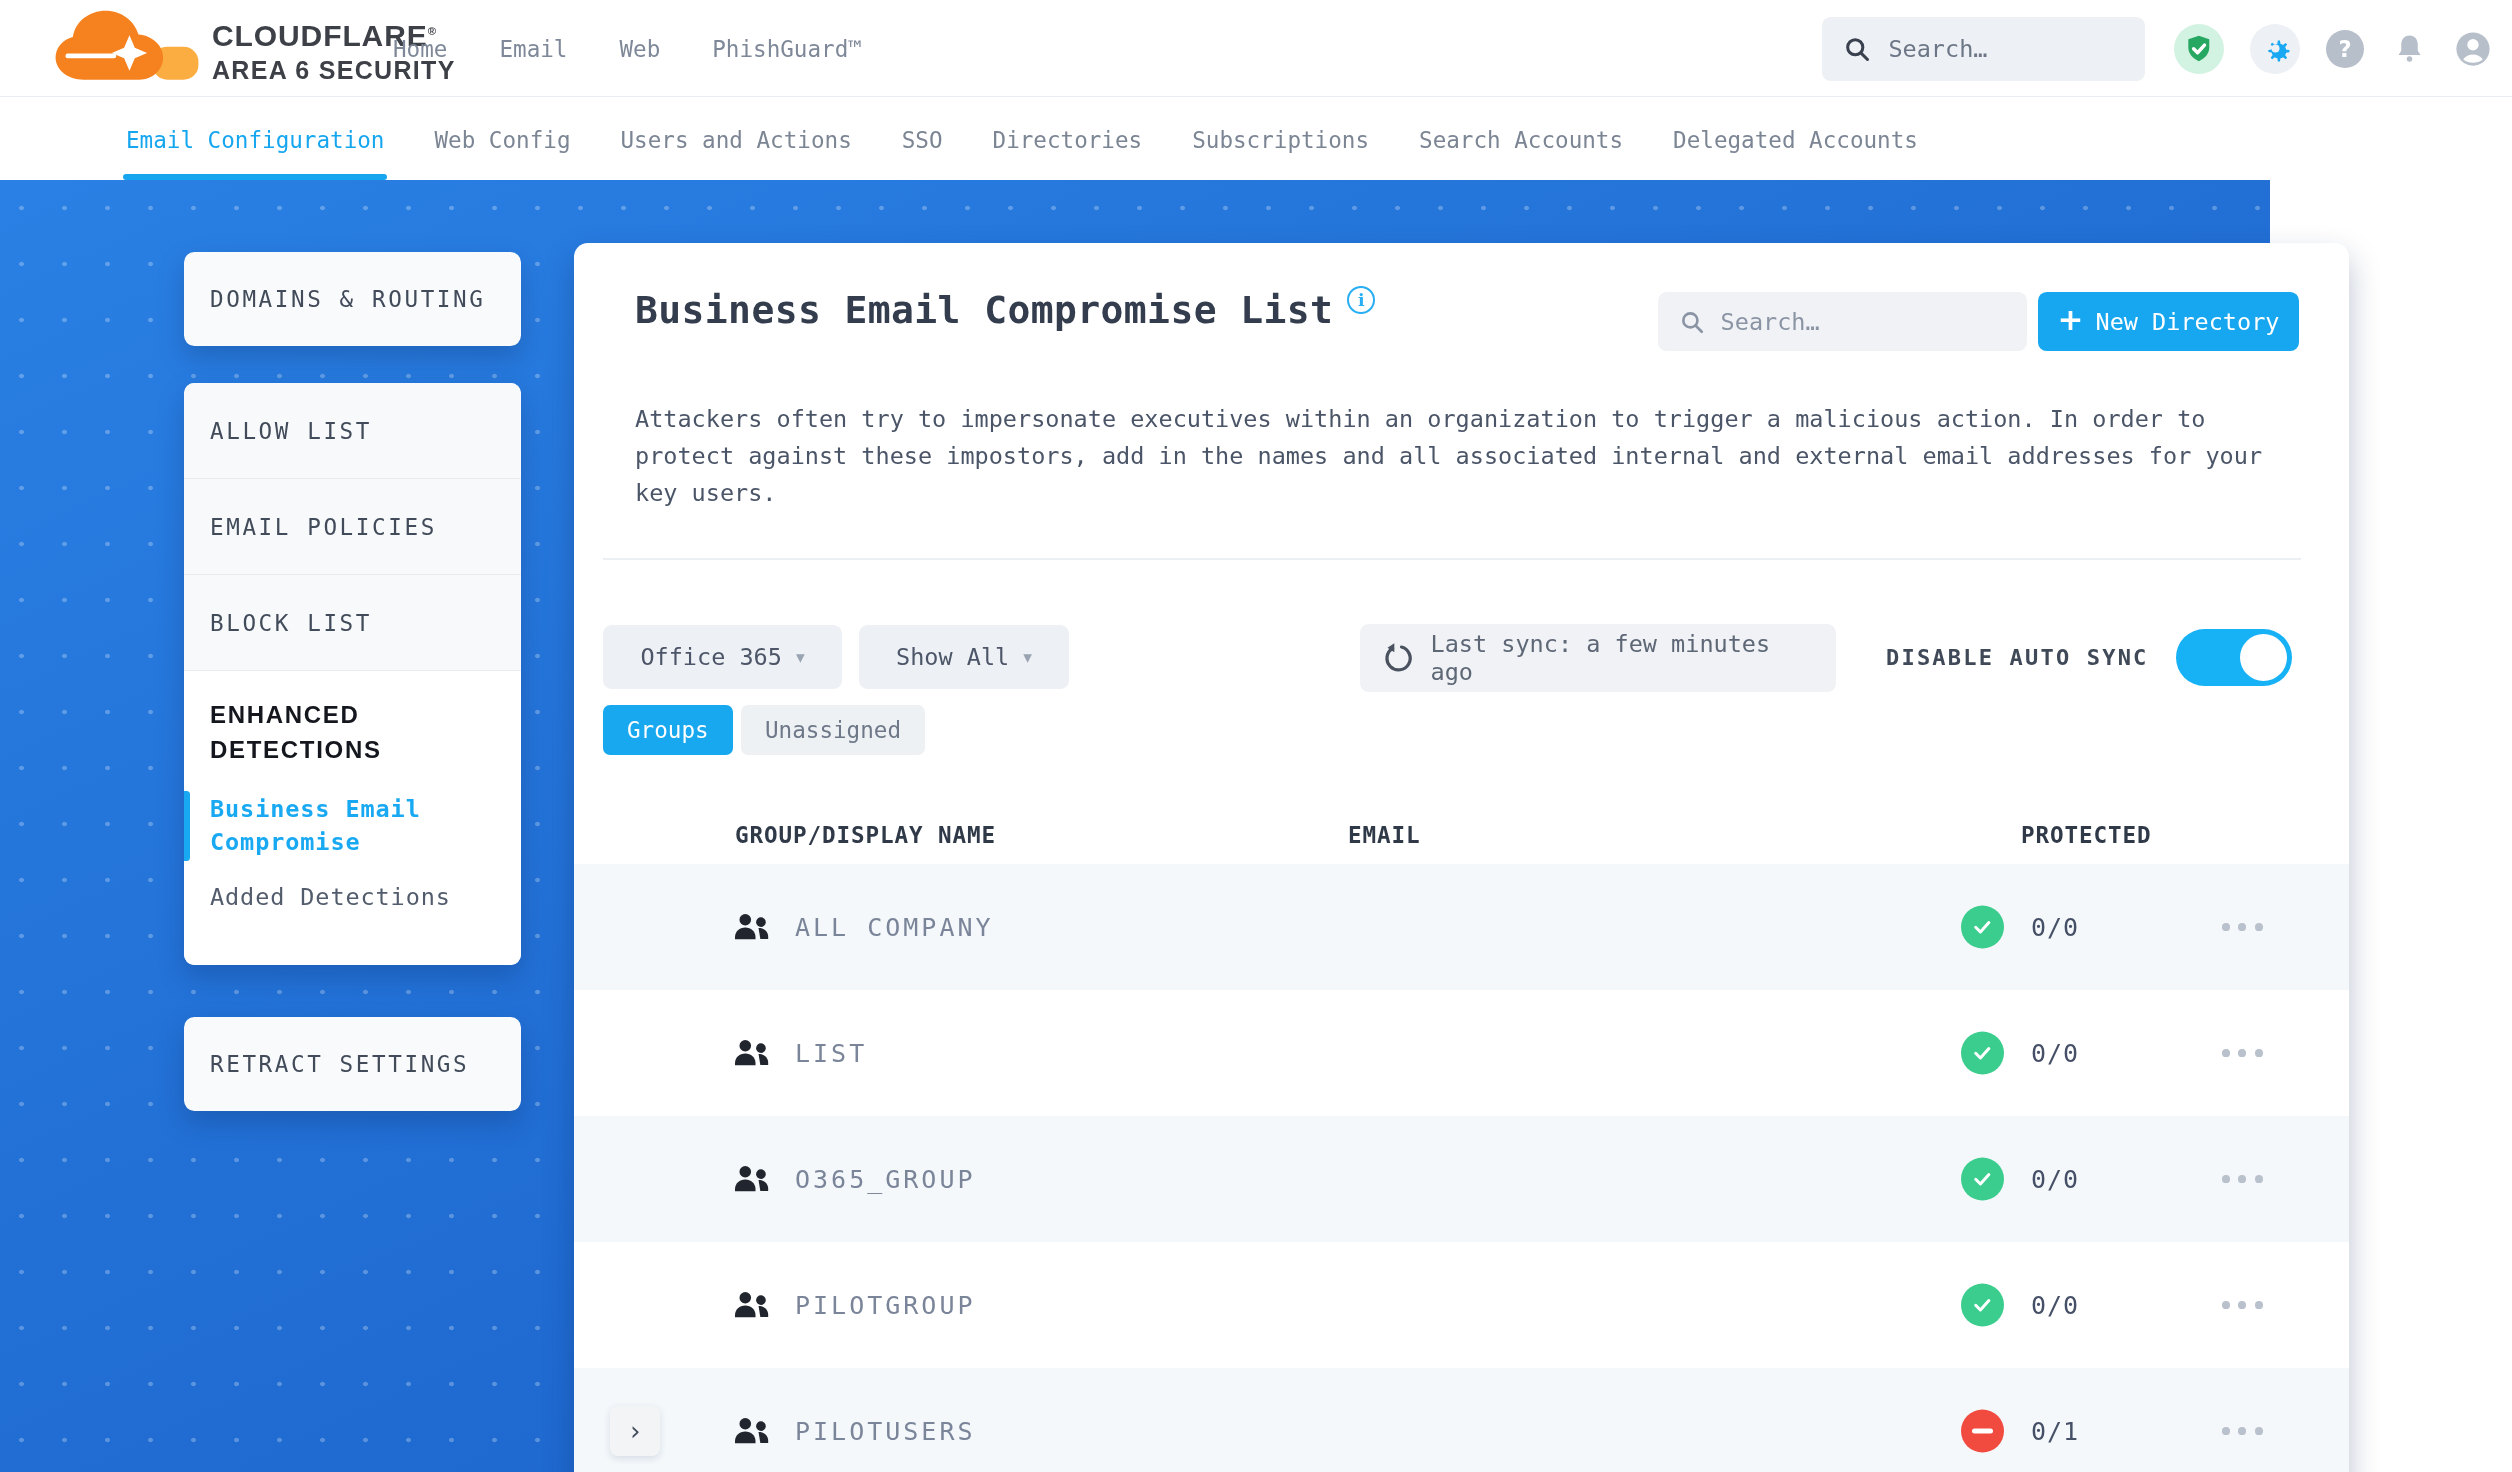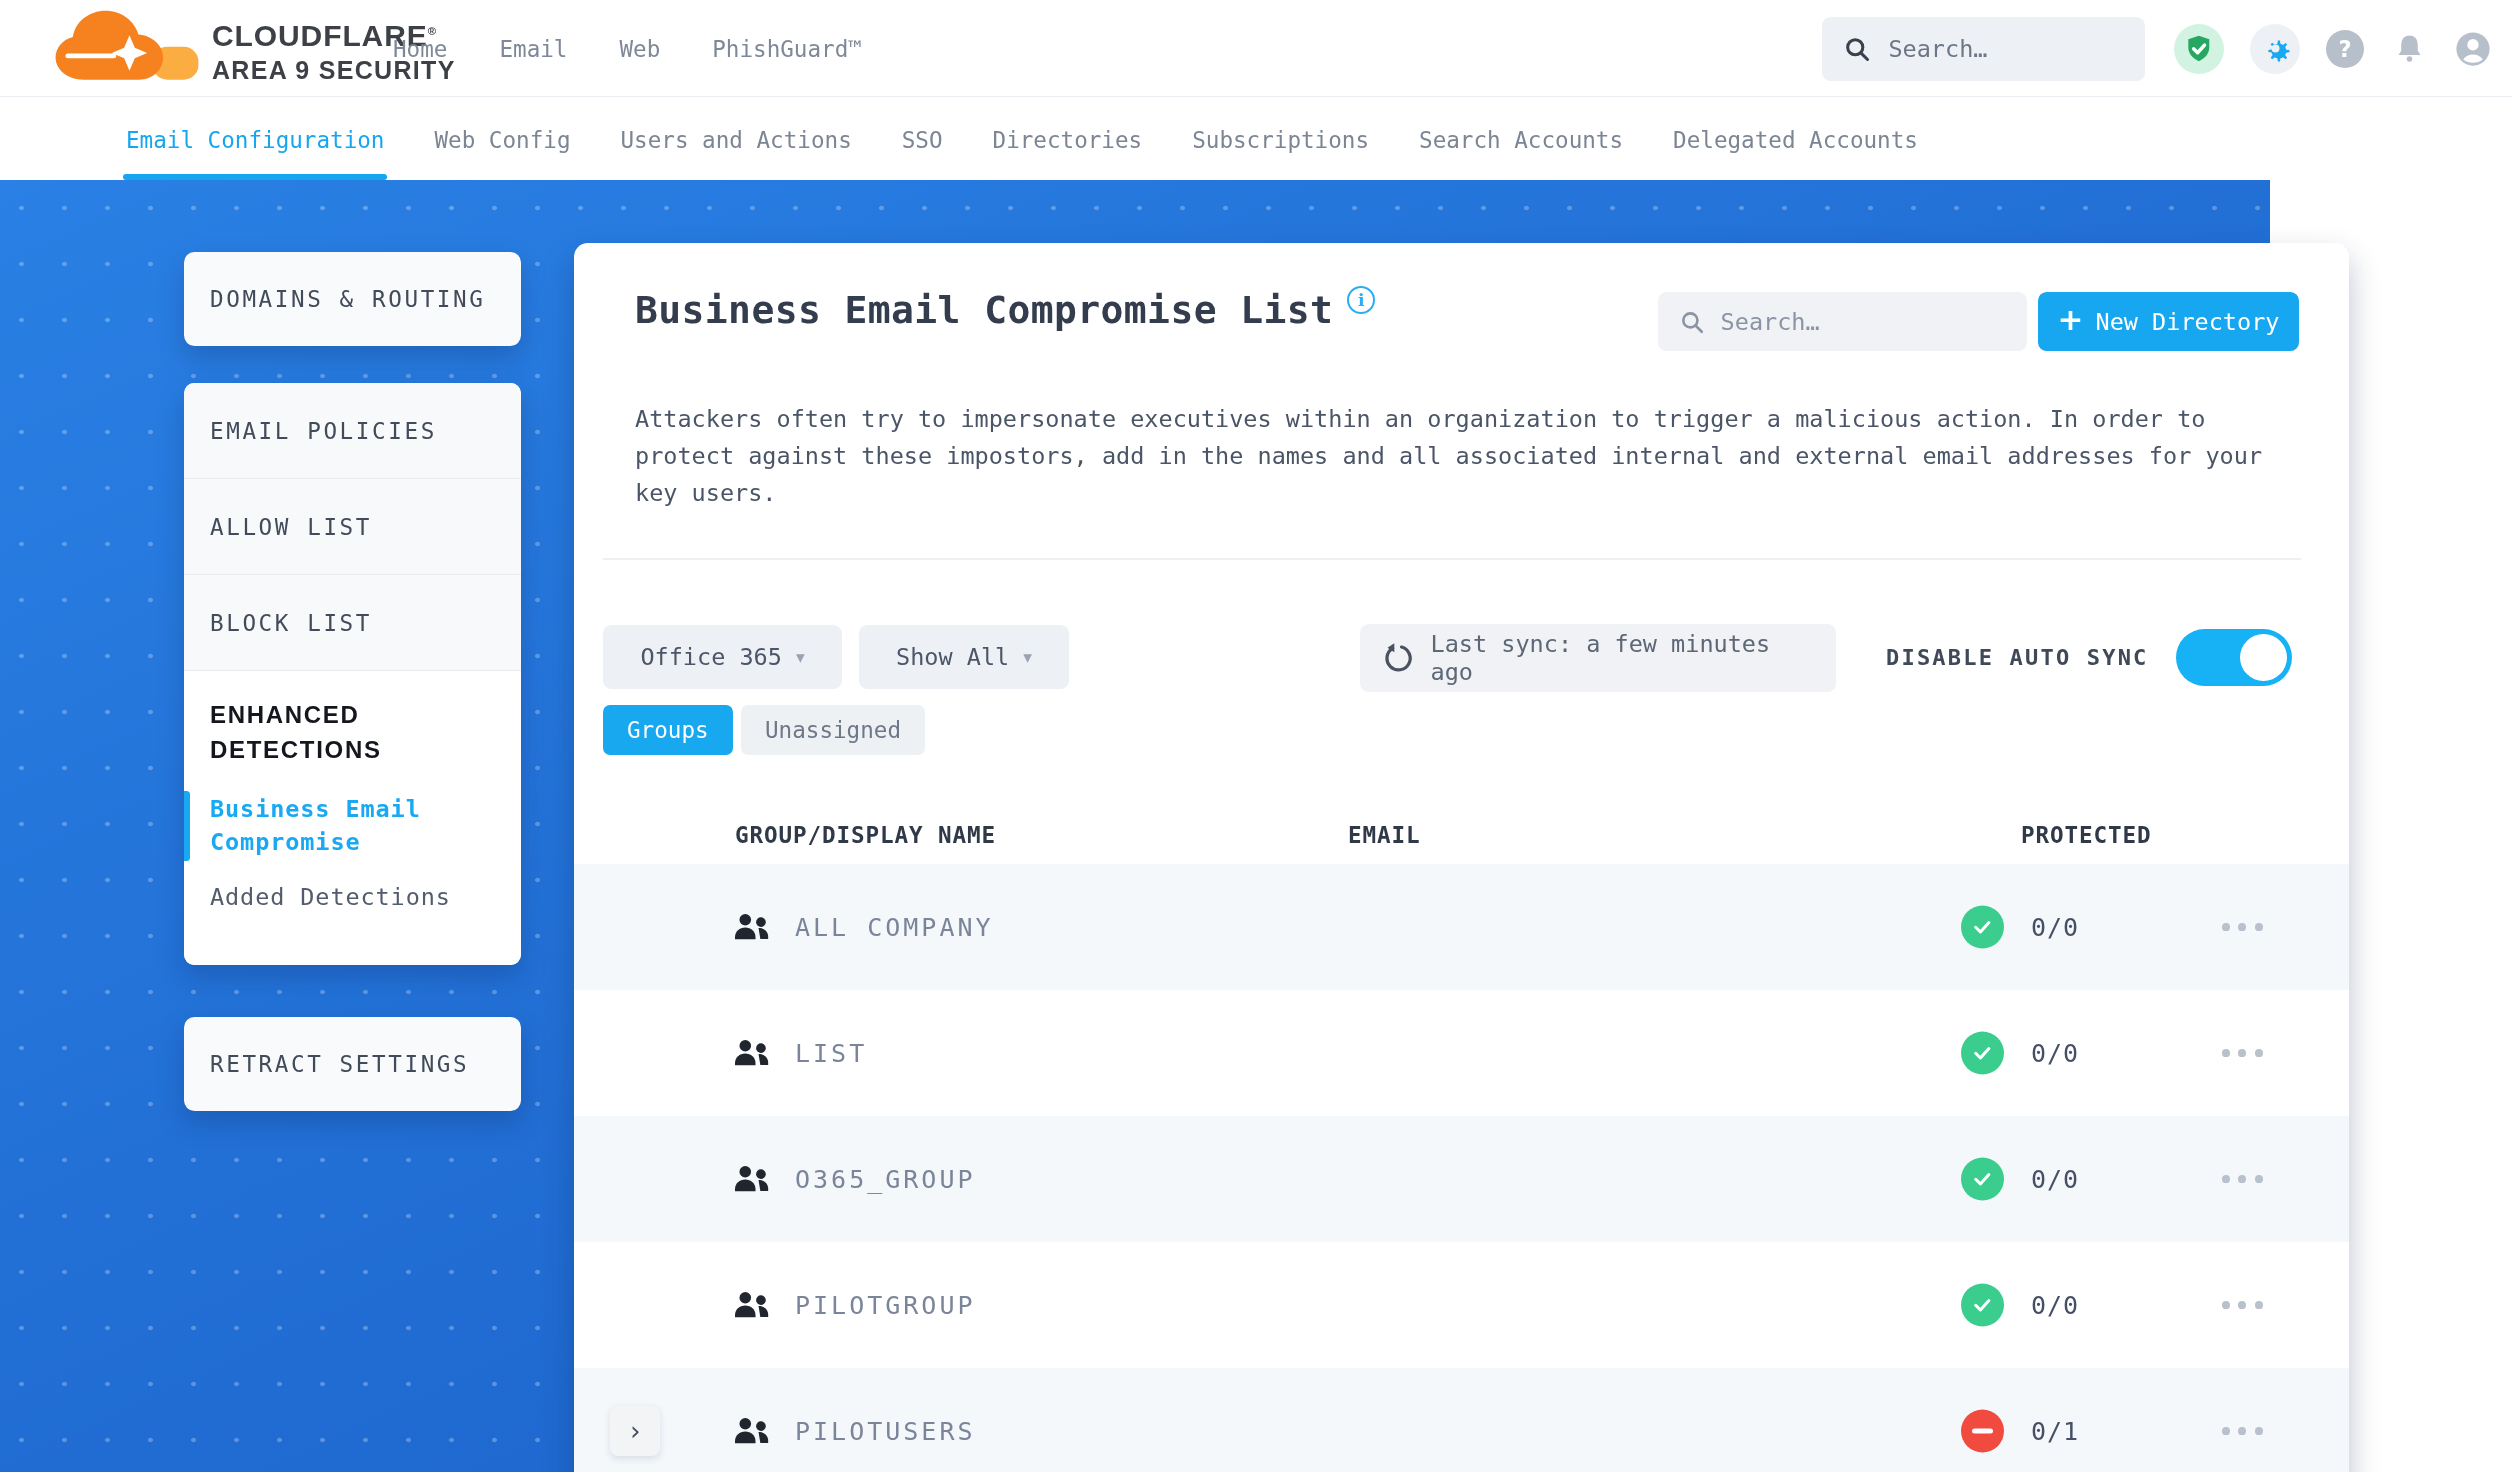--- a/index.html
+++ b/index.html
@@ -105,21 +105,21 @@
     <div class="logo-wrap">
       <svg width="156" height="87" viewBox="0 0 190 100">
         <rect x="126" y="48" width="56" height="40" rx="18" fill="#fbad41"></rect>
         <path fill="#f6821f" d="M42 88 C 23 88 8 76 8 61 8 49 17 39 29 36 32 17 49 4 69 4c19 0 35 12 40 29 16 1 30 13 30 28 0 15-13 27-29 27z"></path>
         <rect x="20" y="56" width="62" height="6" rx="3" fill="#fff"></rect>
         <path fill="#fff" d="M98 34 l6.5 15 15 6.5 -15 6.5 -6.5 15 -6.5-15 -15-6.5 15-6.5z"></path>
       </svg>
     </div>
     <div class="brand-text">
       <div class="brand-line1"><span>CLOUDFLARE</span><span class="brand-mark">®</span></div>
-      <div class="brand-line2">AREA 9 SECURITY</div>
+      <div class="brand-line2">AREA 6 SECURITY</div>
     </div>
     <nav class="top-nav">
       <span class="top-nav-item">Home</span>
       <span class="top-nav-item">Email</span>
       <span class="top-nav-item">Web</span>
       <span class="top-nav-item">PhishGuard™</span>
     </nav>
     <div class="hdr-search">
       <svg width="28" height="28" viewBox="0 0 24 24" fill="none" stroke="#39414e" stroke-width="2.6" stroke-linecap="round">
           <circle cx="10.5" cy="10.5" r="6.5"></circle>
@@ -168,22 +168,22 @@
     <div class="tab">Delegated Accounts</div>
   </div>
 
   <div class="canvas">
 
     <div class="side-card sc-1">
       <div class="side-single">DOMAINS &amp; ROUTING</div>
     </div>
 
     <div class="side-card sc-2">
+      <div class="side-item">ALLOW LIST</div>
       <div class="side-item">EMAIL POLICIES</div>
-      <div class="side-item">ALLOW LIST</div>
       <div class="side-item">BLOCK LIST</div>
       <div class="side-white">
         <div class="side-head">ENHANCED DETECTIONS</div>
         <div class="side-active">Business Email Compromise</div>
         <div class="side-plain">Added Detections</div>
       </div>
     </div>
 
     <div class="side-card sc-3">
       <div class="side-single">RETRACT SETTINGS</div>

